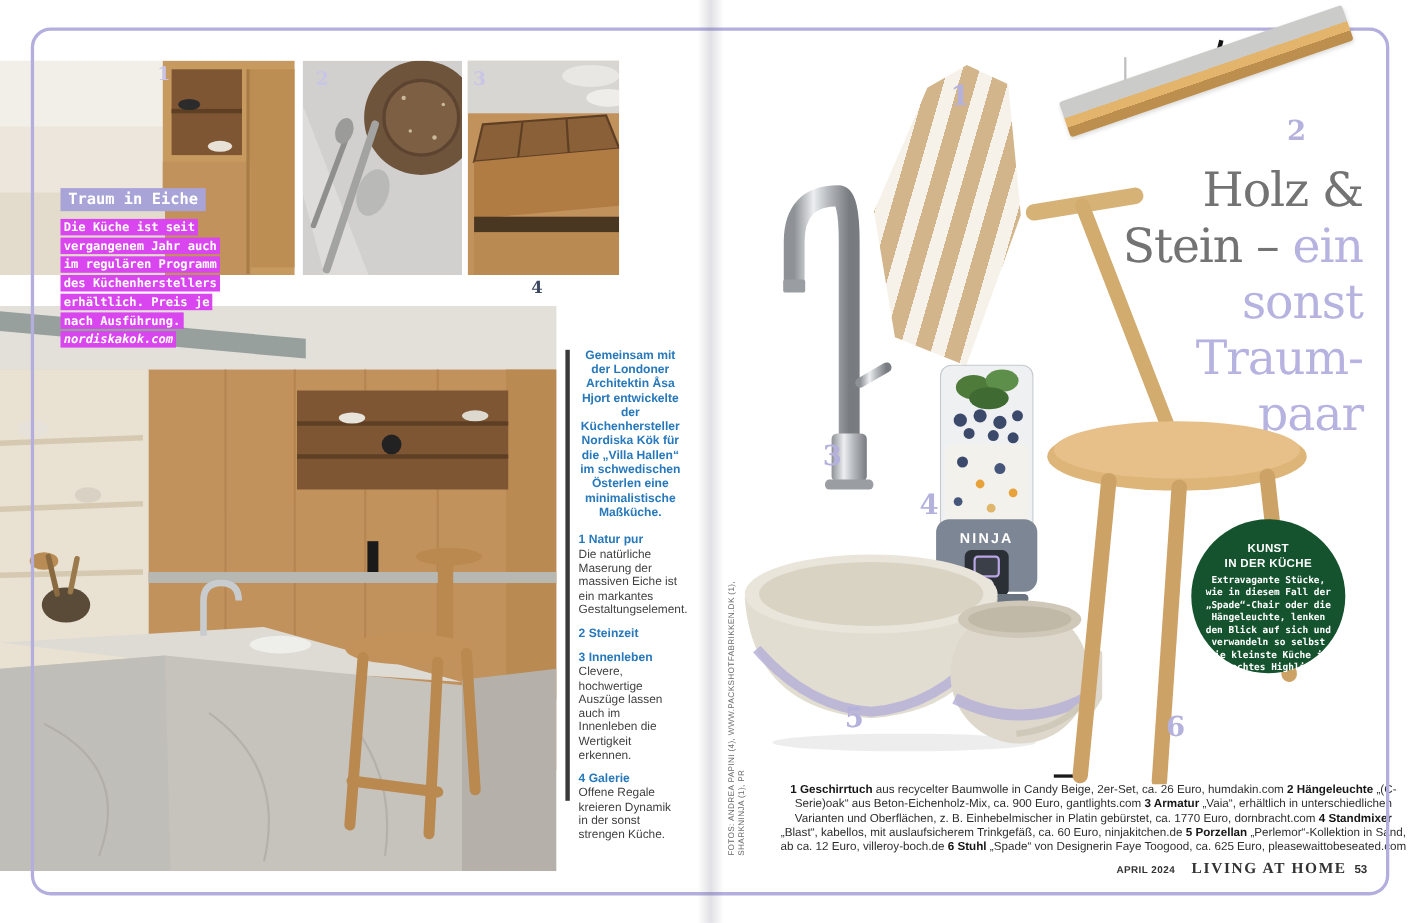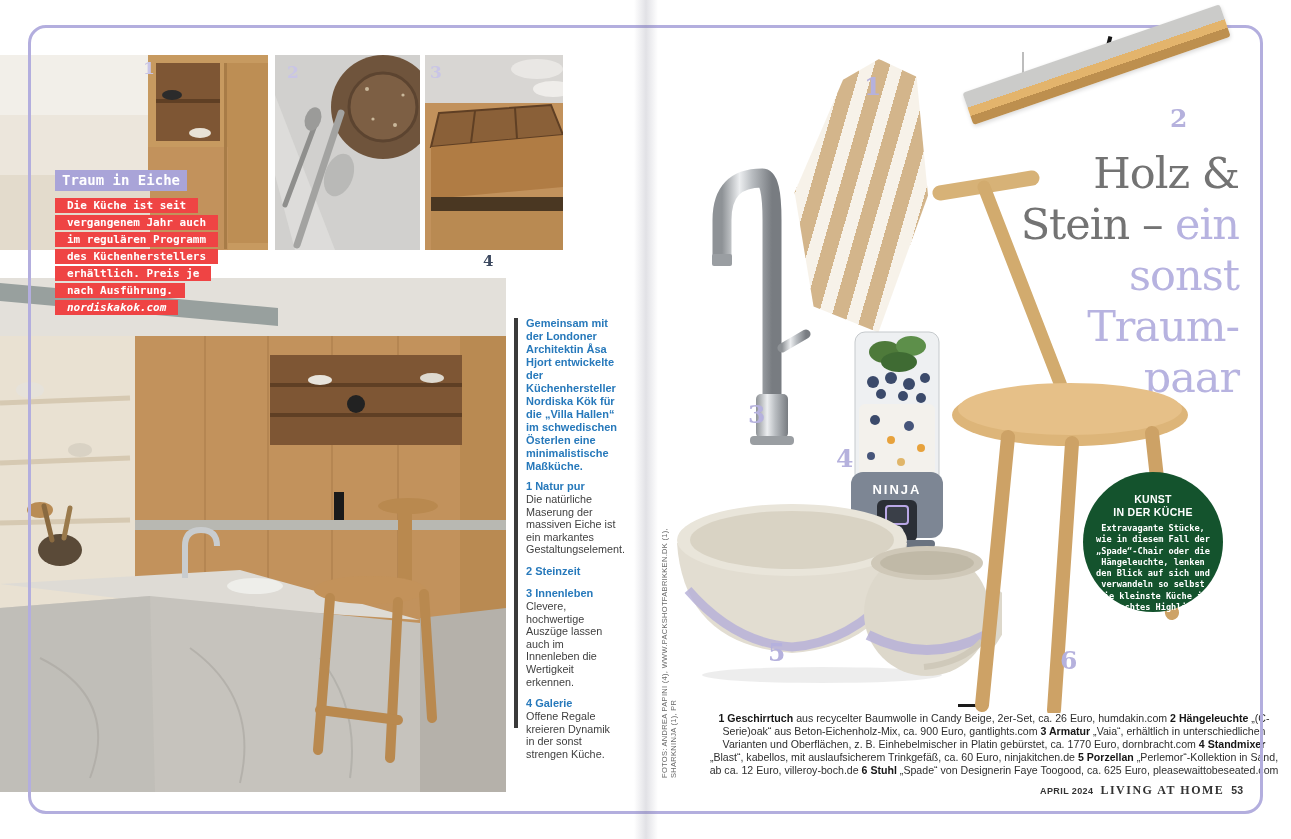--- a/index.html
+++ b/index.html
@@ -22,28 +22,28 @@
   .photo-num{position:absolute;z-index:8;font-family:"DejaVu Serif",serif;font-weight:bold;
              color:#c9c5e6;font-size:17px;}
   .photo-num.dark{color:#3c4960;font-size:15px;}
 
   
   .info-box{position:absolute;left:55px;top:170px;width:158px;z-index:4;
             font-family:"DejaVu Sans Mono",monospace;}
   .info-title{display:inline-block;background:#a9a4d8;color:#fff;font-weight:bold;
               font-size:14px;padding:2px 7px 3px;}
   .info-body{margin-top:6px;font-size:11px;font-weight:bold;line-height:17px;}
-  .info-body .hl{background:#ef4444;color:#fff;padding:1px 12px;
+  .info-body .hl{background:#d946ef;color:#fff;padding:1px 3px;
                  -webkit-box-decoration-break:clone;box-decoration-break:clone;}
   .info-body .lnk{font-style:italic;}
 
   
   .side-rule{position:absolute;left:514px;top:318px;width:4px;height:410px;background:#3a3a3a;z-index:4;}
   .sidebar{position:absolute;left:526px;top:317px;width:94px;z-index:4;}
-  .side-intro{color:#2779bb;font-weight:bold;font-size:11px;line-height:13px;margin:0 0 7px;}
+  .side-intro{color:#2779bb;font-weight:bold;font-size:11px;line-height:13px;margin:0 0 12px;text-align:center;}
   .note{margin:0 0 9px;}
   .note-title{color:#2779bb;font-weight:bold;font-size:11px;line-height:13px;}
   .note-body{color:#3f3f3f;font-size:10.8px;line-height:12.6px;}
 
   
   .headline{position:absolute;right:52px;top:148px;width:270px;text-align:right;z-index:4;
             font-family:"DejaVu Serif",serif;font-size:43px;line-height:51px;letter-spacing:-1px;}
   .hl-dark{color:#737373;}
   .hl-light{color:#b7b3e0;}
 
@@ -79,21 +79,21 @@
   .caption .b{font-weight:bold;color:#161616;}
   .caption .i{}
 
   
   .credits{position:absolute;left:660px;top:478px;height:300px;z-index:4;color:#6b6b6b;
            font-size:7.5px;letter-spacing:.3px;writing-mode:vertical-rl;transform:rotate(180deg);}
 
   
   .footer{position:absolute;right:48px;top:783px;z-index:4;display:flex;align-items:baseline;gap:7px;color:#333;}
   .footer-issue{font-size:9px;font-weight:bold;letter-spacing:.4px;}
-  .footer-mag{font-family:"Liberation Serif",serif;font-size:12px;letter-spacing:1.5px;font-weight:bold;}
+  .footer-mag{font-family:"Liberation Serif",serif;font-size:14px;letter-spacing:1.5px;font-weight:bold;margin-left:8px;}
   .footer-page{font-size:10.5px;font-weight:bold;}
 </style>
 </head>
 <body>
 
 <div class="spread">
 
   <div class="photo p1">
     <svg width="268" height="195" viewBox="0 0 268 195">
       <rect width="268" height="195" fill="#ece6dc"></rect>

